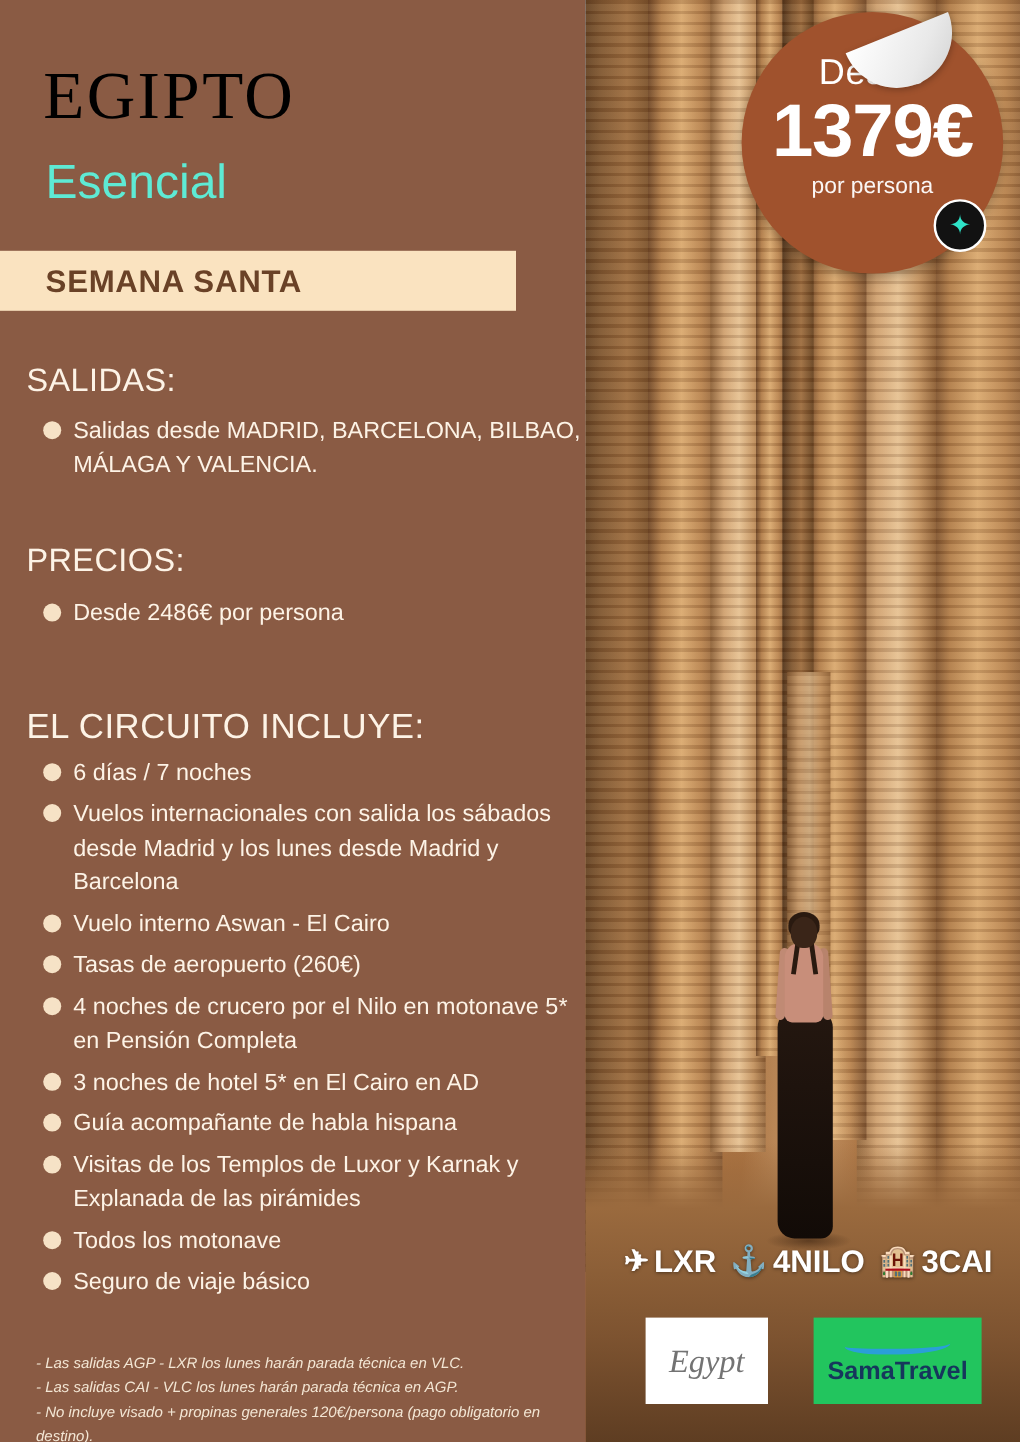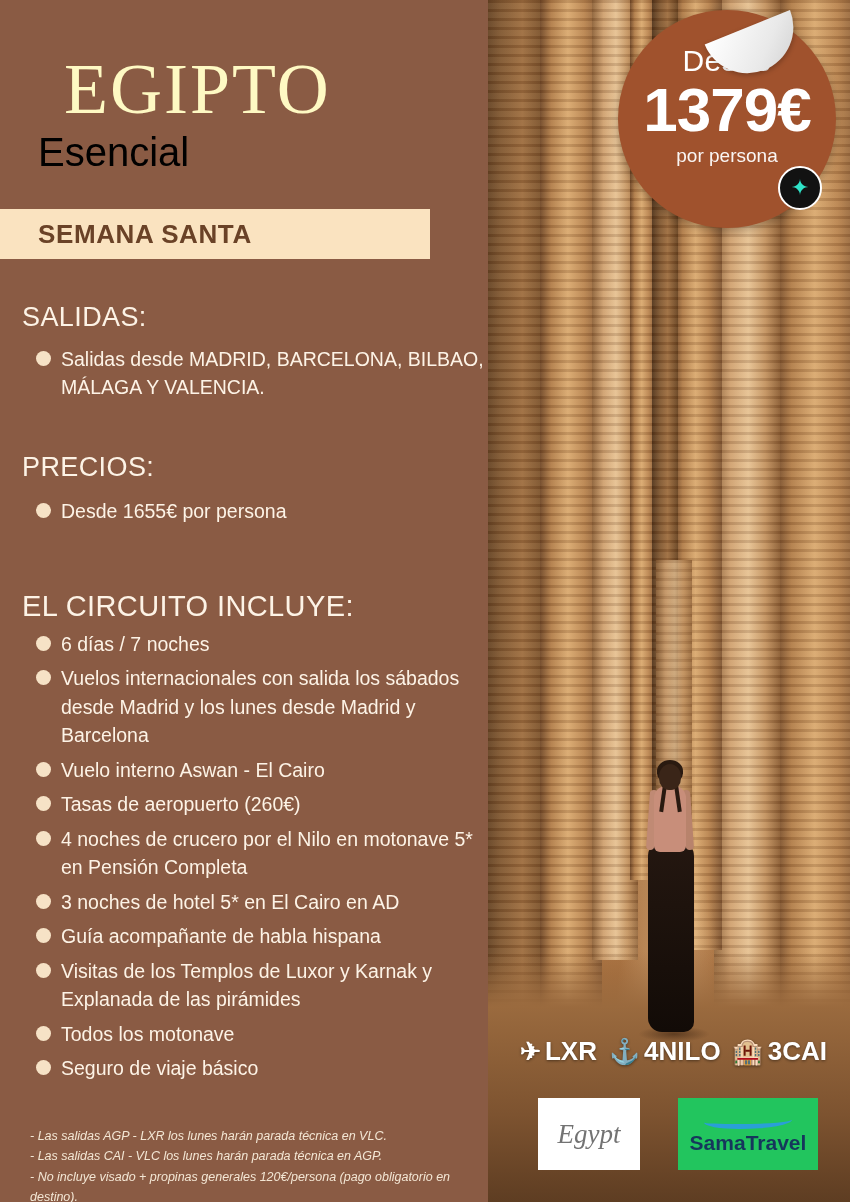--- a/index.html
+++ b/index.html
@@ -88,26 +88,26 @@
     width: 44px; height: 44px; border-radius: 50%;
     background: #121212; border: 2px solid #fff;
     display: flex; align-items: center; justify-content: center;
   }
   .badge-logo span { color: #2fe3c8; font-size: 22px; line-height: 1; }
 
   
   .left { position: absolute; left: 0; top: 0; width: 500px; height: 1202px; }
   .title {
     position: absolute; left: 36px; top: 48px;
-    font-size: 72px; letter-spacing: 2px; color: #fef9c3;
-    font-family: "Liberation Serif", serif; font-weight: normal; margin-left: 28px;
+    font-size: 56px; letter-spacing: 2px; color: #000000;
+    font-family: "Liberation Serif", serif; font-weight: normal;
   }
   .subtitle {
     position: absolute; left: 38px; top: 130px;
-    font-size: 40px; color: #000000; font-weight: normal;
+    font-size: 40px; color: #5eead4; font-weight: normal;
     font-family: "Liberation Sans", sans-serif;
   }
   .ribbon {
     position: absolute; left: 0; top: 209px;
     width: 430px; height: 50px;
     background: #fae3c0;
     display: flex; align-items: center;
   }
   .ribbon span {
     margin-left: 38px; font-size: 26px; font-weight: bold;
@@ -228,21 +228,21 @@
       <div class="bullet">
         <span class="dot"></span>
         <span class="btext">Salidas desde MADRID, BARCELONA, BILBAO, MÁLAGA Y VALENCIA.</span>
       </div>
     </div>
 
     <div class="section-h" id="h-precios">PRECIOS:</div>
     <div class="bullets" id="b-precios">
       <div class="bullet">
         <span class="dot"></span>
-        <span class="btext">Desde 1655€ por persona</span>
+        <span class="btext">Desde 2486€ por persona</span>
       </div>
     </div>
 
     <div class="section-h" id="h-incluye">EL CIRCUITO INCLUYE:</div>
     <div class="bullets" id="b-incluye">
       <div class="bullet">
         <span class="dot"></span>
         <span class="btext">6 días / 7 noches</span>
       </div>
       <div class="bullet">

